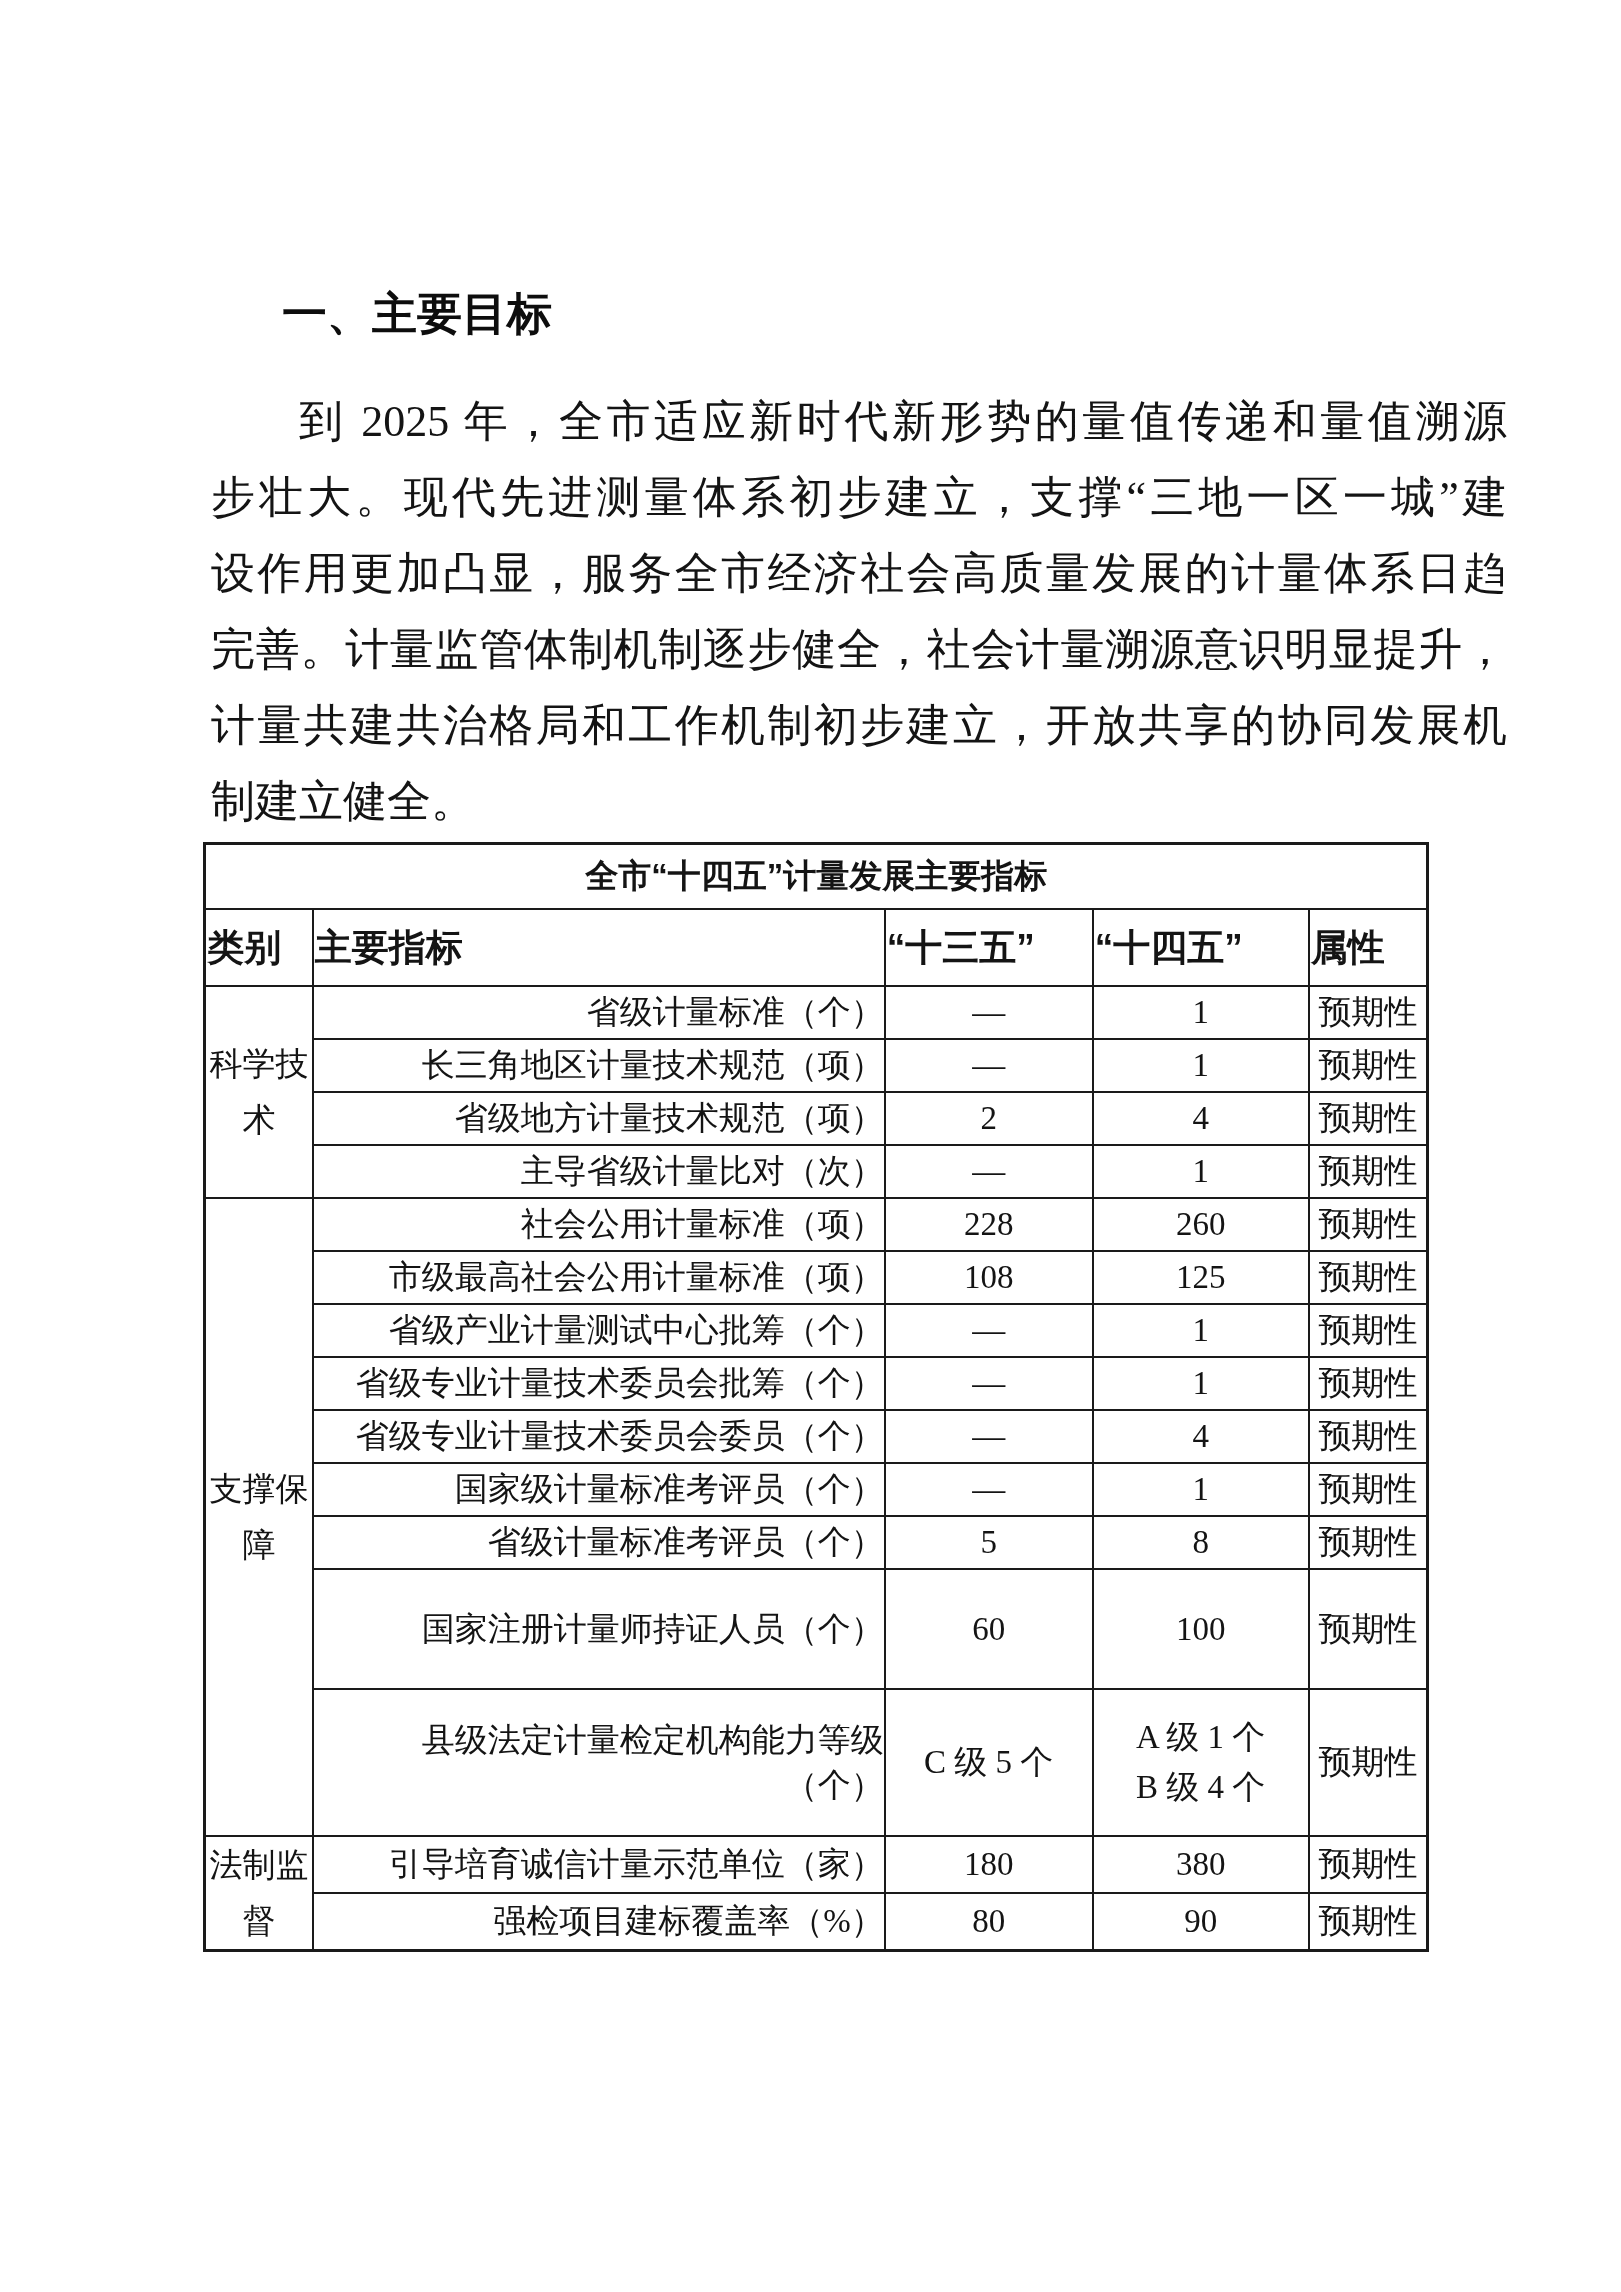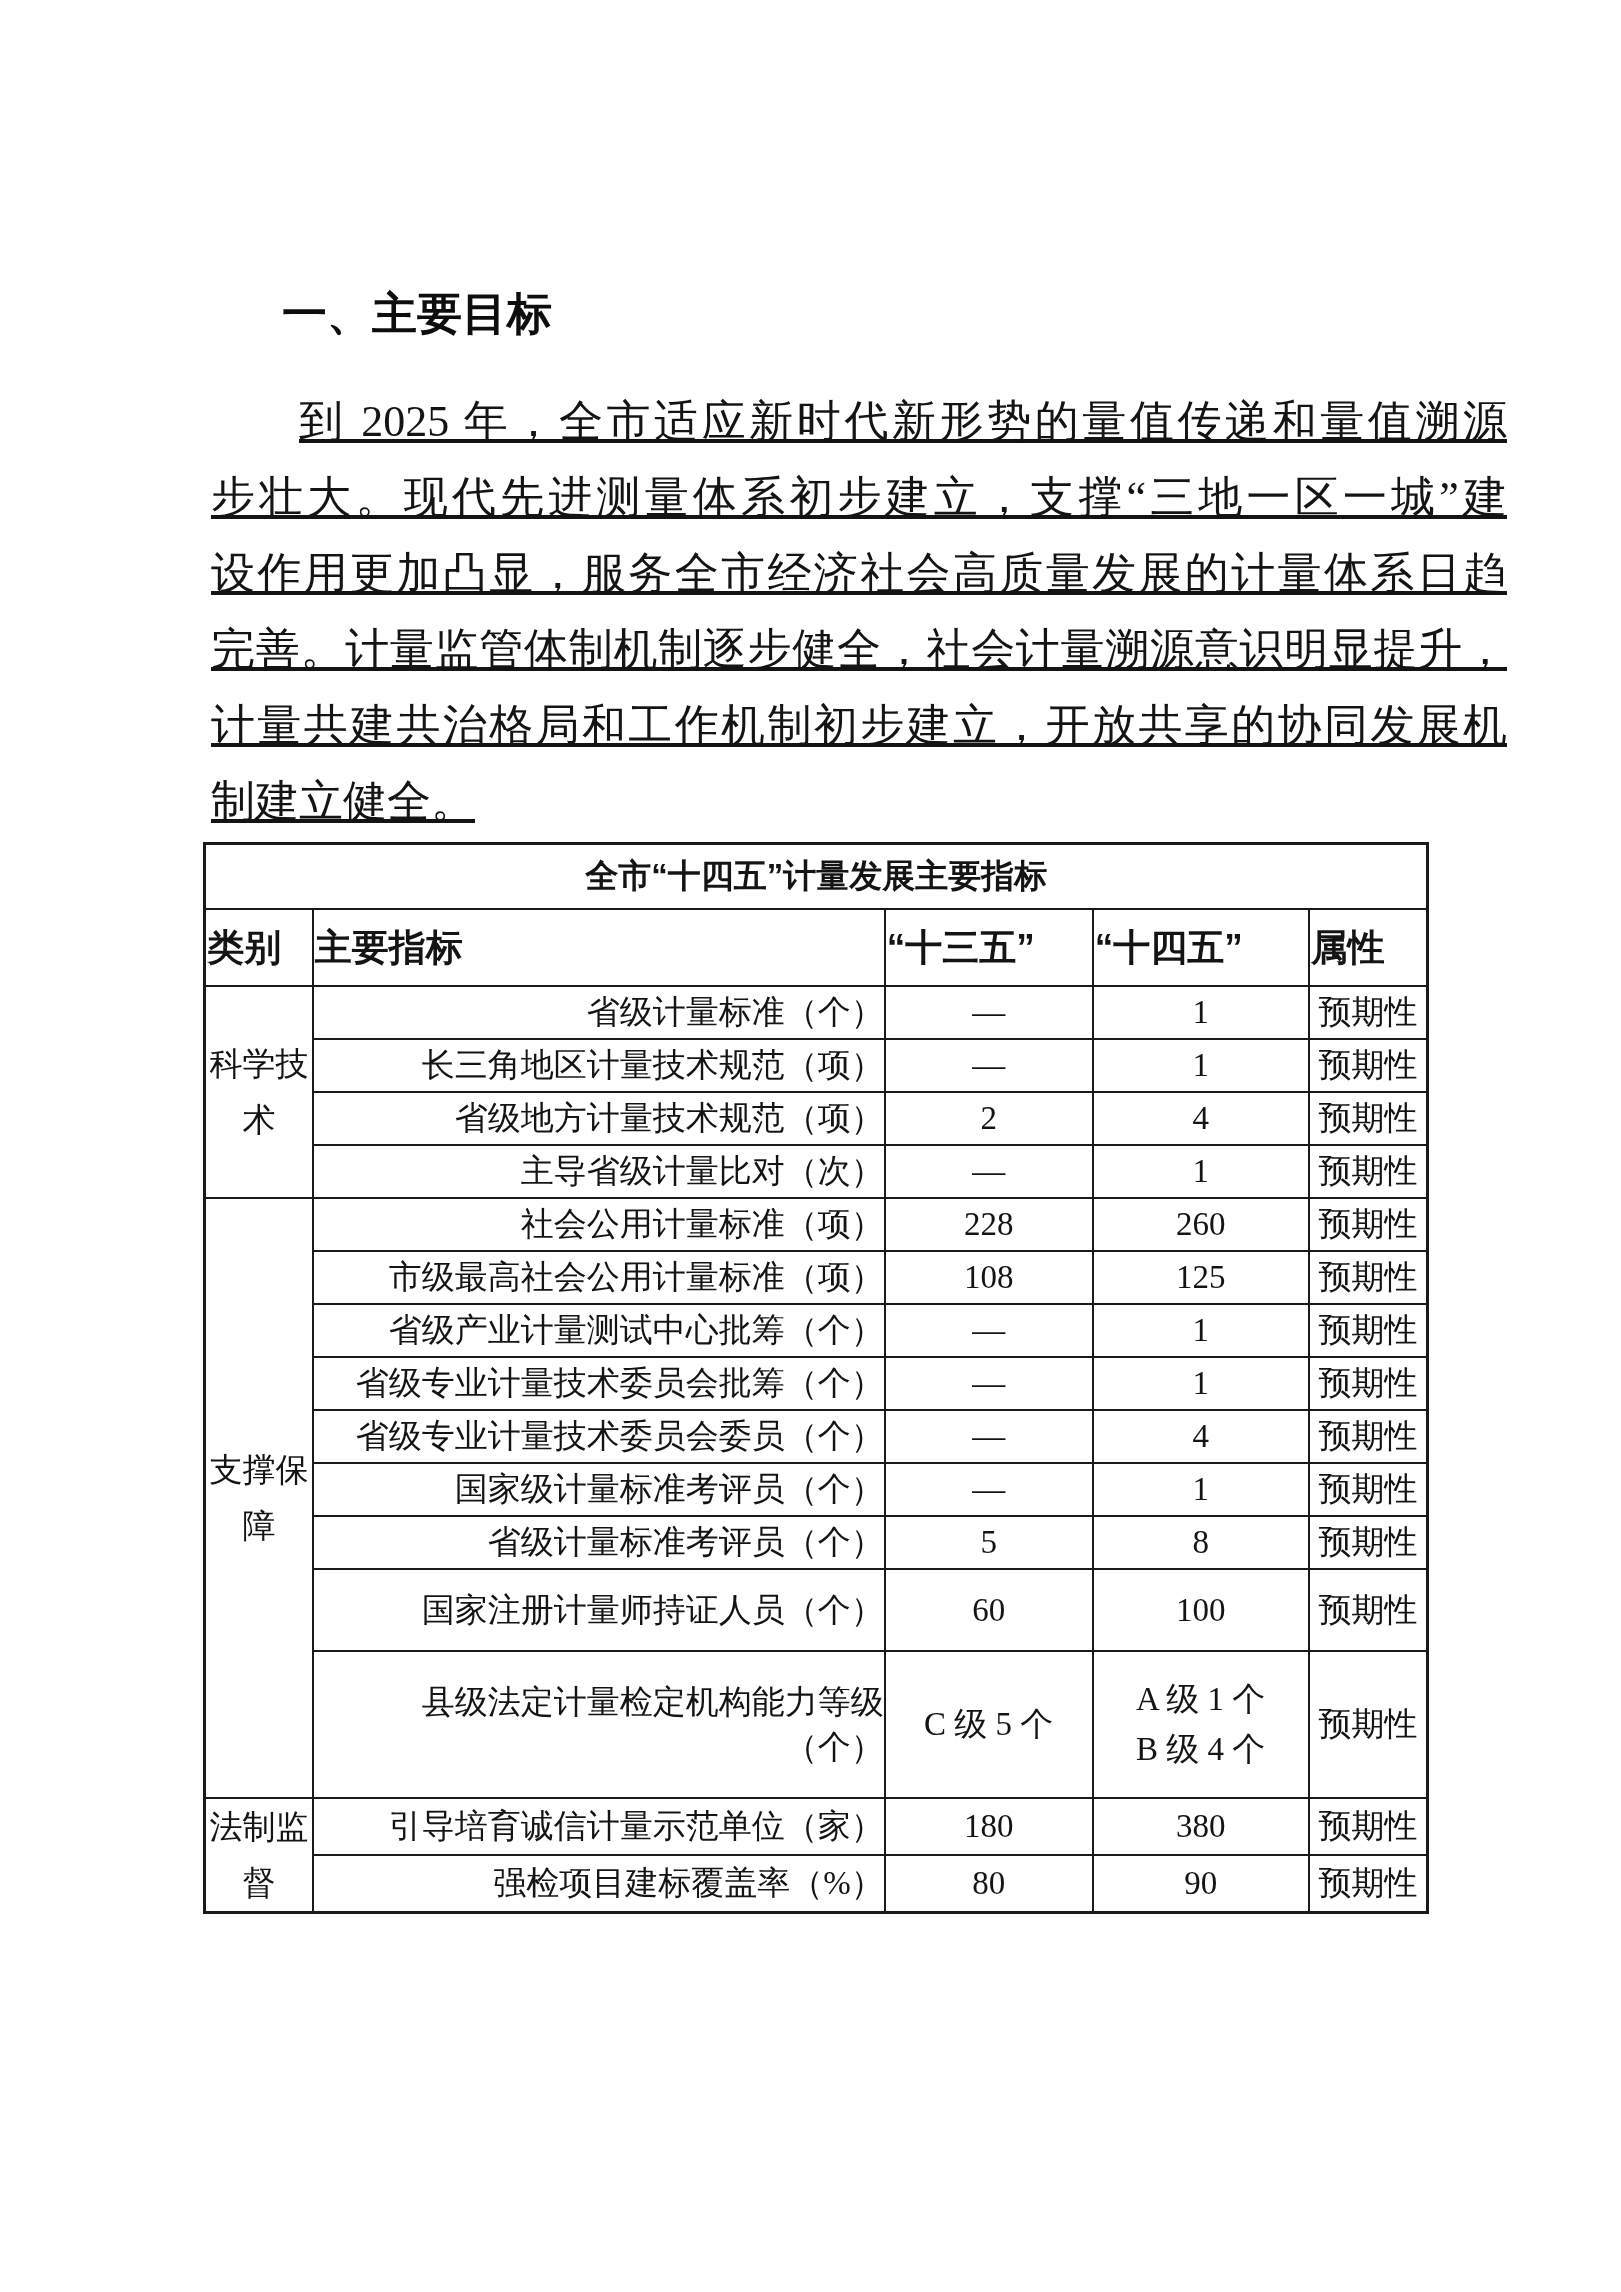--- a/index.html
+++ b/index.html
@@ -11,21 +11,21 @@
   }
   .page{padding:286px 114px 0 211px;}
   .doc-heading{
     font-family:"Liberation Sans","DejaVu Sans",sans-serif;
     font-weight:bold;font-size:45px;line-height:55px;
     text-indent:71px;margin:0 0 43px 0;color:#0d0d0d;
   }
   .para .line{
     font-size:44px;line-height:76px;
     text-align:justify;text-align-last:justify;
-    white-space:normal;color:#141414;text-decoration:underline;
+    white-space:normal;color:#141414;
   }
   .para .line-first{text-indent:88px;}
   .para .line-last{text-align-last:left;}
   .goal-table{
     border-collapse:collapse;table-layout:fixed;
     width:1222px;margin-left:-7.8px;margin-top:2px;
     border:3.9px solid #1a1a1a;
   }
   .goal-table td,.goal-table th{
     border:2px solid #1a1a1a;
@@ -40,21 +40,21 @@
     height:73px;text-align:left;vertical-align:middle;
     font-family:"Liberation Sans","DejaVu Sans",sans-serif;
     font-weight:bold;font-size:37px;
   }
   .goal-table td{font-size:33px;}
   .cat-cell{text-align:center;vertical-align:middle;line-height:1.7;padding:0;}
   .ind-cell{text-align:right;vertical-align:middle;padding:0 0 0 25.5px;line-height:1.35;}
   .num-cell{text-align:center;vertical-align:middle;font-size:35px;padding:0;}
   .attr-cell{text-align:center;vertical-align:middle;padding:0;}
   .r-std{height:53px;}
-  .r-tall{height:82px;}
+  .r-tall{height:120px;}
   .r-xtall{height:147px;}
   .pre{white-space:pre-line;line-height:1.5;}
 </style>
 </head>
 <body>
 
 <div class="page">
 
   <h1 class="doc-heading">一、主要目标</h1>
 

